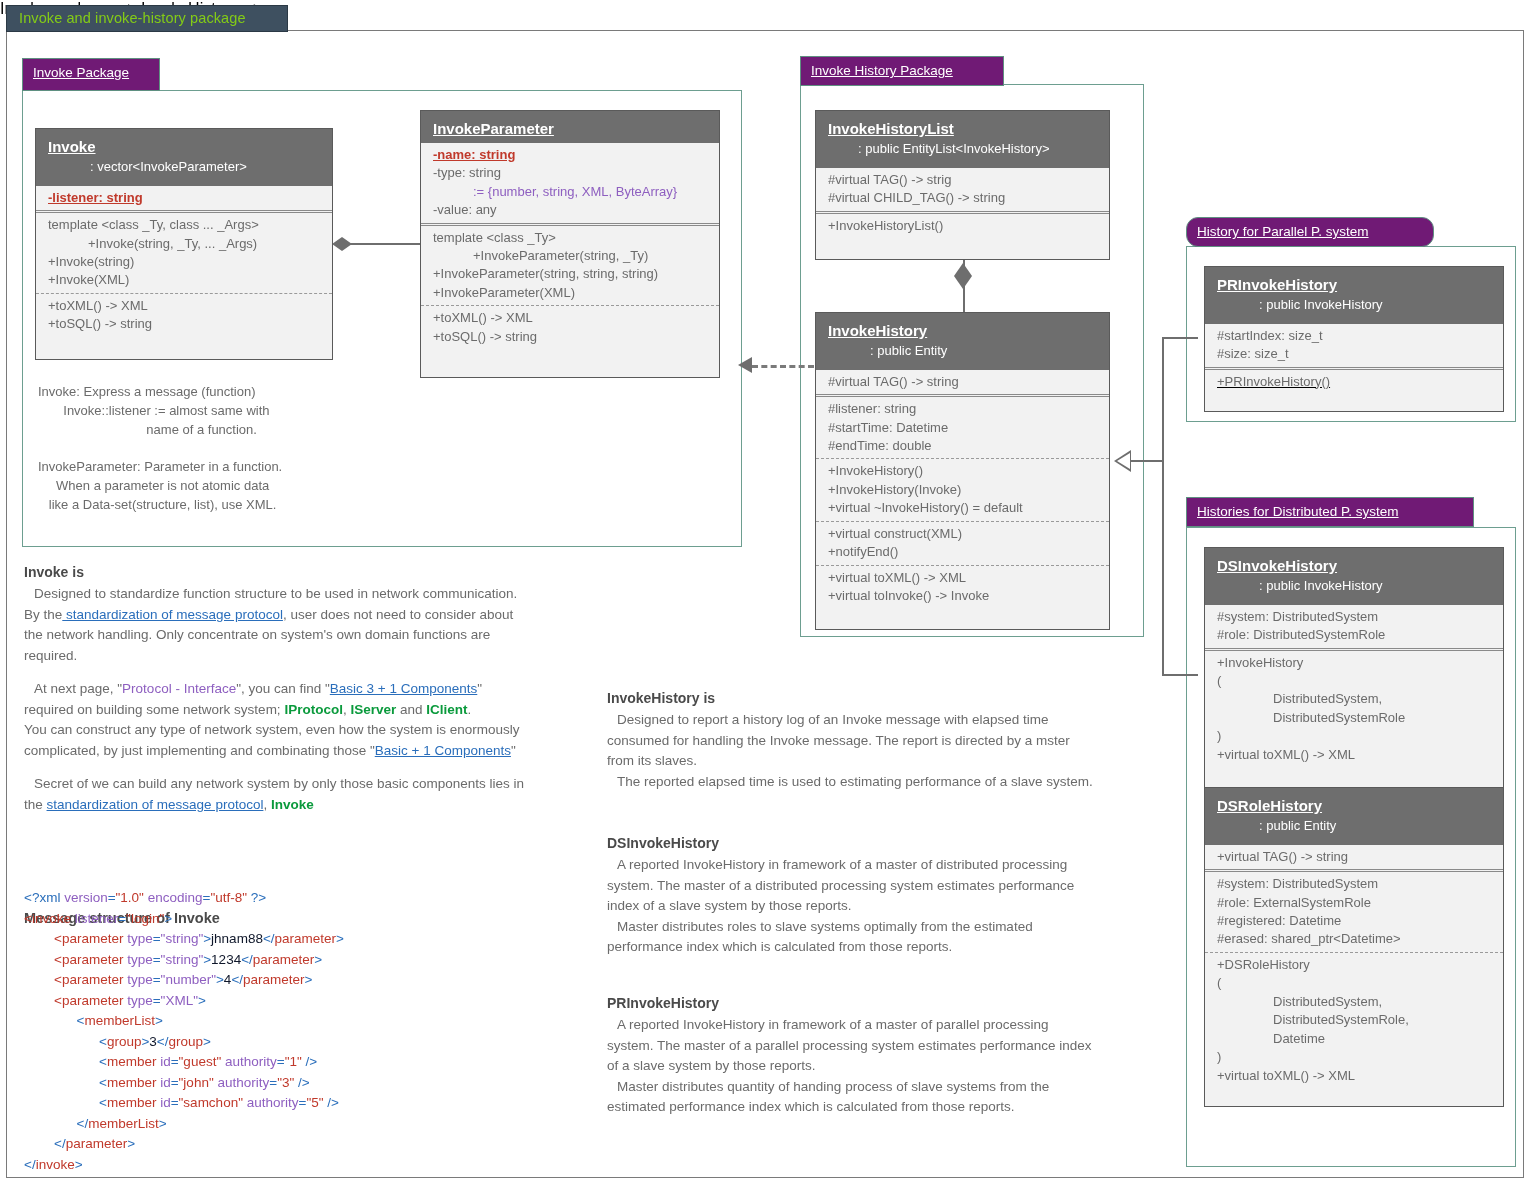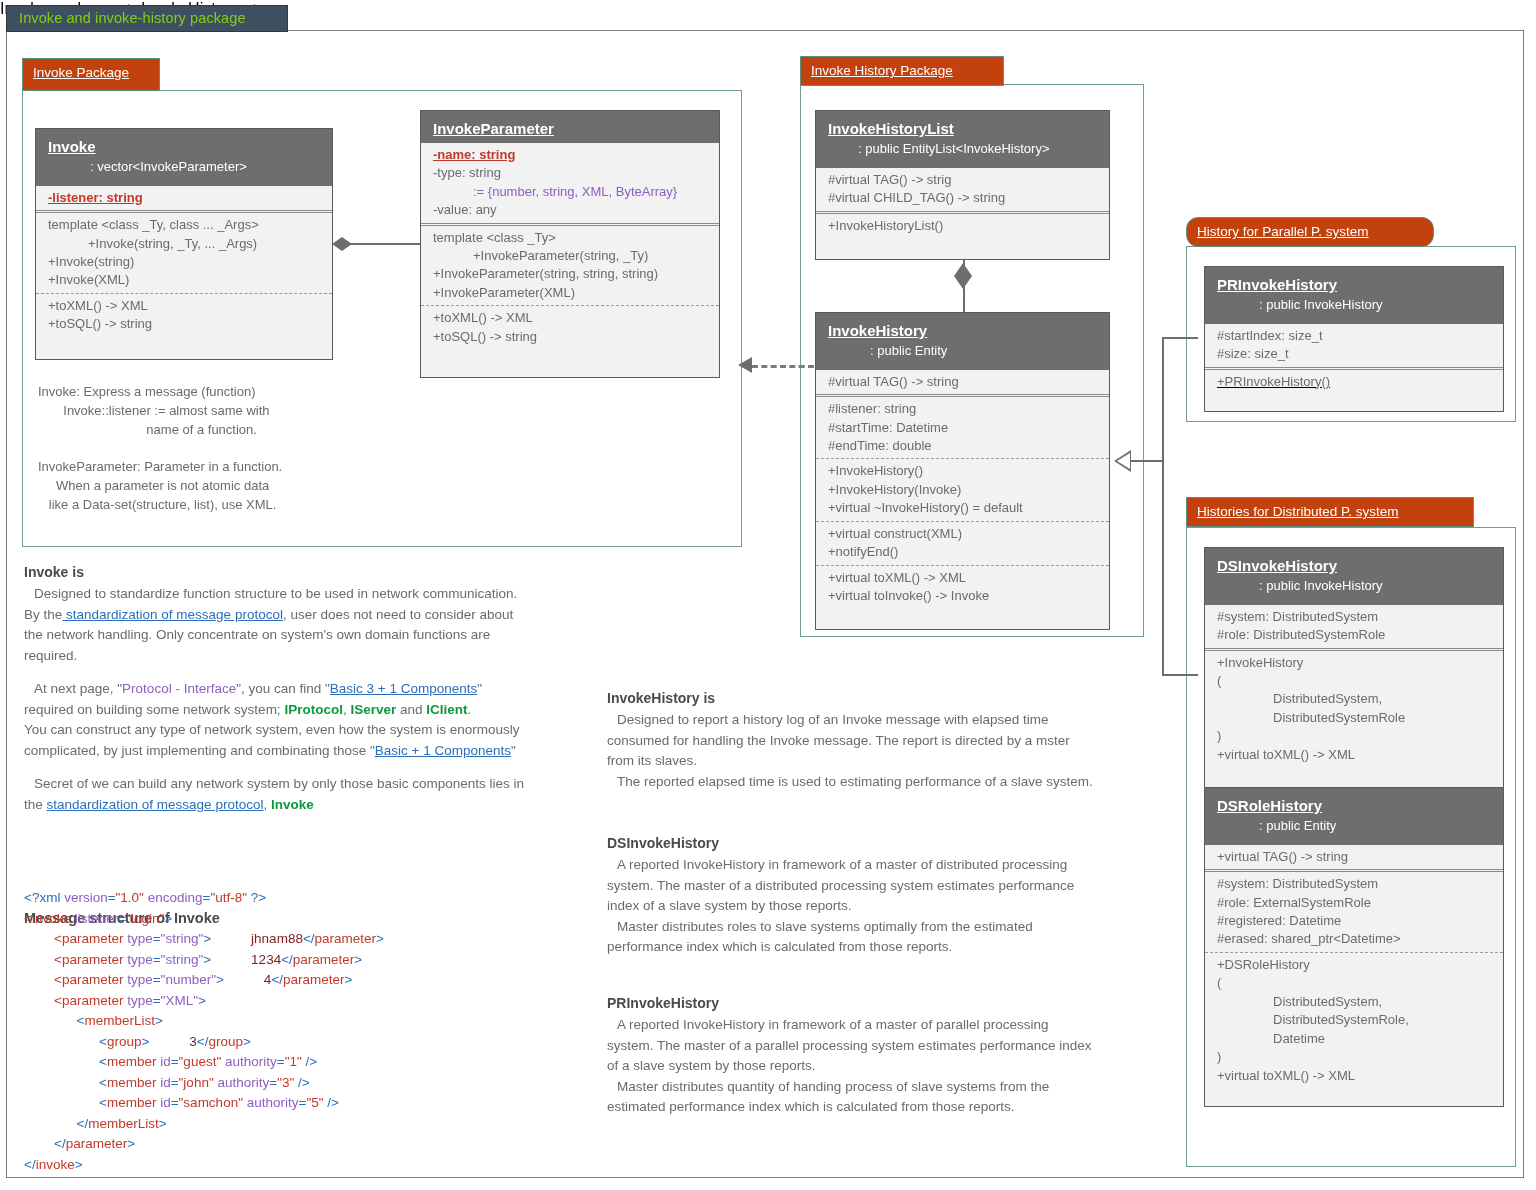--- a/index.html
+++ b/index.html
@@ -6,21 +6,21 @@
   body{font-family:"Liberation Sans",sans-serif;}
   #canvas{position:relative;width:1536px;height:1190px;background:#ffffff;overflow:hidden;}
 
   
   .outer-frame{position:absolute;left:6px;top:30px;width:1516px;height:1146px;border:1px solid #7a7a7a;background:#fff;}
   .outer-tab{position:absolute;left:6px;top:5px;width:282px;height:27px;background:#3e5060;border:1px solid #2b3945;box-sizing:border-box;}
   .outer-tab span{display:block;color:#84cc16;font-size:14.5px;padding:4px 0 0 12px;letter-spacing:.1px;}
 
   
   .pkg{position:absolute;border:1px solid #6d9e90;background:#fff;box-sizing:border-box;}
-  .pkg-tab{position:absolute;background:#c2410c;border:1px solid #5f9081;box-sizing:border-box;}
+  .pkg-tab{position:absolute;background:#701a75;border:1px solid #5f9081;box-sizing:border-box;}
   .pkg-tab span{display:block;color:#ffffff;font-size:13.5px;text-decoration:underline;padding:6px 0 0 10px;white-space:nowrap;}
 
   
   .cls{position:absolute;border:1px solid #5a5a5a;box-sizing:border-box;background:#f2f2f2;}
   .cls-head{background:#6e6e6e;color:#fff;padding:9px 10px 10px 12px;box-sizing:border-box;}
   .cls-name{font-size:15px;font-weight:bold;text-decoration:underline;line-height:1.25;}
   .cls-sub{font-size:13px;text-align:left;padding-left:42px;line-height:1.3;margin-top:2px;white-space:nowrap;}
   .cls-body{background:#f2f2f2;padding:0;}
   .sect{padding:3px 8px 3px 12px;}
   .sect + .sect{border-top:2px dotted #7b7b7b;}
@@ -52,21 +52,21 @@
   .prose p{margin:0 0 13px 0;text-indent:10px;}
   .lnk{color:#2a6ebb;text-decoration:underline;}
   .grn{color:#0a9a3c;font-weight:bold;}
   .pur{color:#8e5fc0;}
 
   
   .xmlblock{position:absolute;font-size:13.5px;line-height:1.52;white-space:pre;}
   .xmlblock .t{color:#2a6ebb;}
   .xmlblock .n{color:#c0392b;}
   .xmlblock .a{color:#8e5fc0;}
-  .xmlblock .txt{color:#7f1d1d;margin-left:40px;}
+  .xmlblock .txt{color:#0f172a;}
   .xml-title{position:absolute;font-size:14.5px;font-weight:bold;color:#4a4a4a;}
 </style>
 </head>
 <body>
 
 <div id="canvas">
 
   
   <div class="outer-frame"></div>
   <div class="outer-tab">

